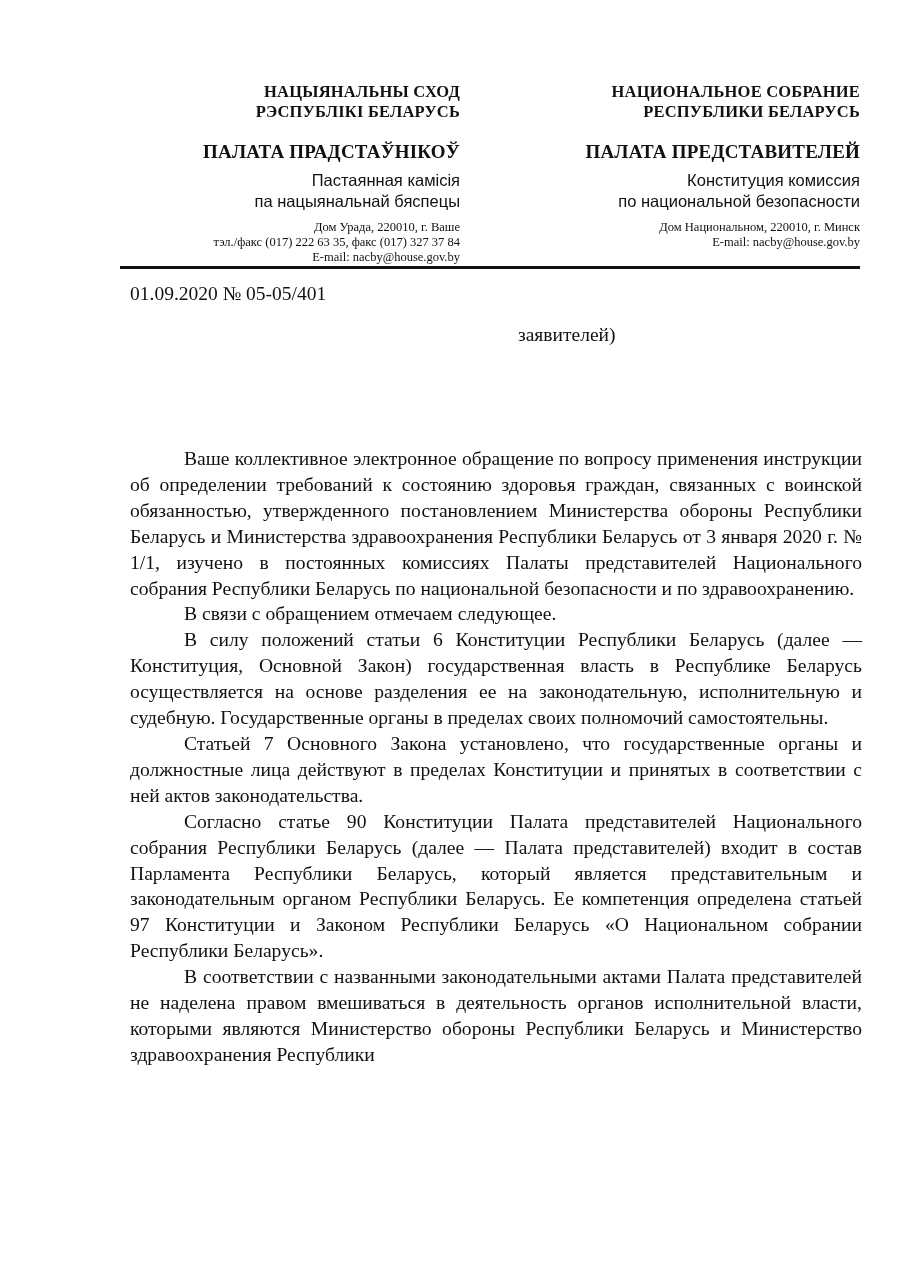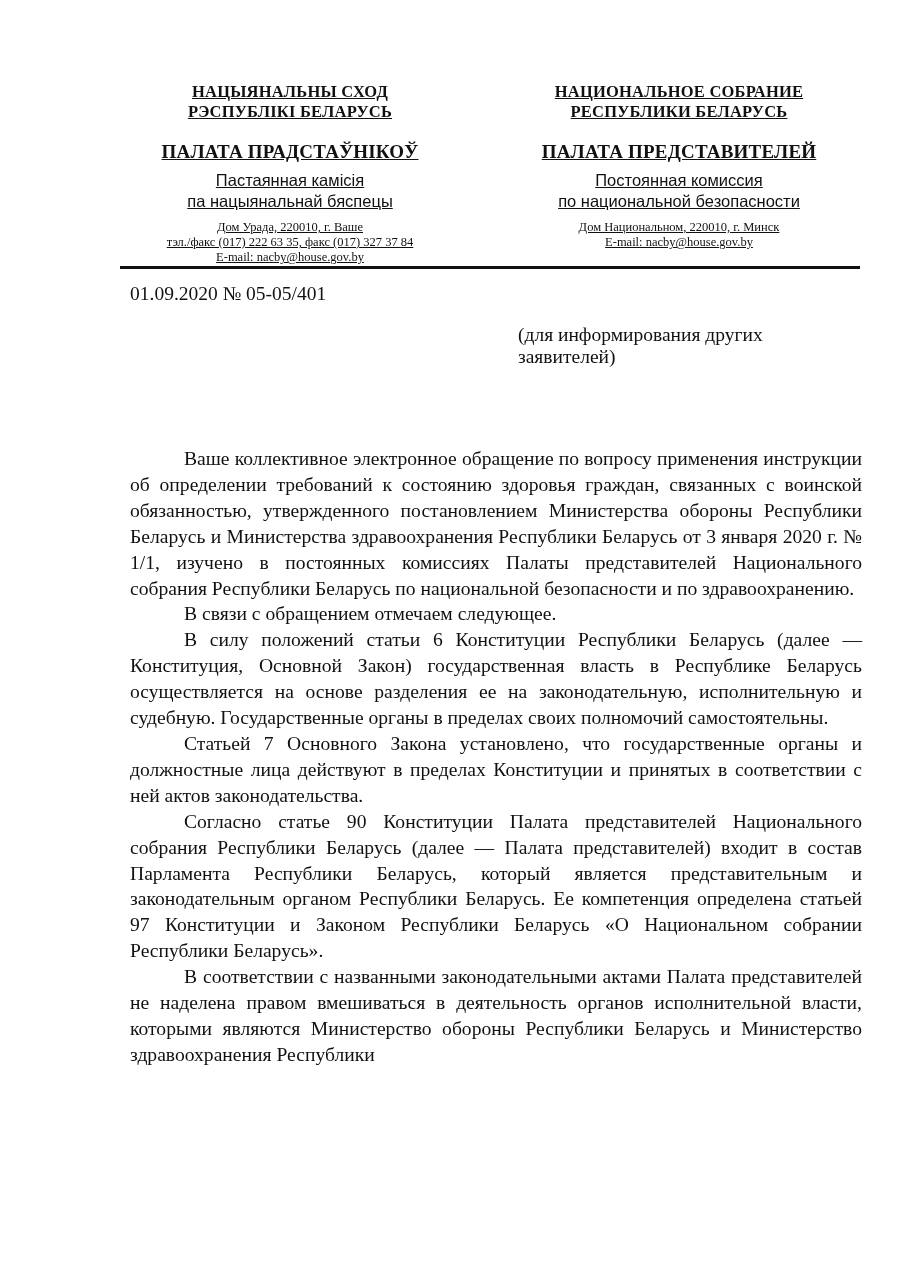--- a/index.html
+++ b/index.html
@@ -1,21 +1,21 @@
 <!DOCTYPE html>
 <html><head>
   <meta charset="utf-8">
   <style>
     html, body { margin: 0; padding: 0; background: #ffffff; }
     body { width: 905px; height: 1280px; position: relative; overflow: hidden; color: #111; }
     .serif { font-family: "Liberation Serif", "DejaVu Serif", serif; }
     .sans { font-family: "Liberation Sans", "DejaVu Sans", sans-serif; }
 
     .letterhead { position: absolute; left: 120px; top: 82px; width: 740px; height: 186px; }
-    .lh-col { position: absolute; top: 0; text-align: center; text-decoration: underline; }
+    .lh-col { position: absolute; top: 0; text-align: right; }
     .lh-left { left: 0; width: 340px; }
     .lh-right { left: 378px; width: 362px; }
     .org { font-weight: bold; font-size: 16.5px; line-height: 20px; letter-spacing: 0.2px; }
     .chamber { font-weight: bold; font-size: 19px; line-height: 20px; margin-top: 20px; letter-spacing: 0.2px; }
     .committee { font-size: 16.5px; line-height: 21px; margin-top: 8px; }
     .contacts { font-size: 12.5px; line-height: 15px; margin-top: 8px; }
     .rule { position: absolute; left: 120px; top: 266px; width: 740px; height: 3px; background: #111; }
 
     .ref { position: absolute; left: 130px; top: 283px; font-size: 19.5px; }
     .addressee { position: absolute; left: 518px; top: 324px; width: 320px; font-size: 19.5px; line-height: 22px; }
@@ -40,36 +40,35 @@
       <div>тэл./факс (017) 222 63 35, факс (017) 327 37 84</div>
       <div>E-mail: nacby@house.gov.by</div>
     </div>
   </div>
 
   <div class="lh-col lh-right">
     <div class="org serif">НАЦИОНАЛЬНОЕ СОБРАНИЕ</div>
     <div class="org serif">РЕСПУБЛИКИ БЕЛАРУСЬ</div>
     <div class="chamber serif">ПАЛАТА ПРЕДСТАВИТЕЛЕЙ</div>
     <div class="committee sans">
-      <div>Постоянная комиссия</div>
+      <div>Конституция комиссия</div>
       <div>по национальной безопасности</div>
     </div>
     <div class="contacts serif">
       <div>Дом Национальном, 220010, г. Минск</div>
       <div>E-mail: nacby@house.gov.by</div>
     </div>
   </div>
 </div>
 
 <div class="rule"></div>
 
 <div class="ref serif">01.09.2020 № 05-05/401</div>
 
 <div class="addressee serif">
-  <div>(для информирования других</div>
   <div>заявителей)</div>
 </div>
 
 <div class="body-text serif">
   <p>Ваше коллективное электронное обращение по вопросу применения инструкции об определении требований к состоянию здоровья граждан, связанных с воинской обязанностью, утвержденного постановлением Министерства обороны Республики Беларусь и Министерства здравоохранения Республики Беларусь от 3 января 2020 г. № 1/1, изучено в постоянных комиссиях Палаты представителей Национального собрания Республики Беларусь по национальной безопасности и по здравоохранению.</p>
   <p>В связи с обращением отмечаем следующее.</p>
   <p>В силу положений статьи 6 Конституции Республики Беларусь (далее — Конституция, Основной Закон) государственная власть в Республике Беларусь осуществляется на основе разделения ее на законодательную, исполнительную и судебную. Государственные органы в пределах своих полномочий самостоятельны.</p>
   <p>Статьей 7 Основного Закона установлено, что государственные органы и должностные лица действуют в пределах Конституции и принятых в соответствии с ней актов законодательства.</p>
   <p>Согласно статье 90 Конституции Палата представителей Национального собрания Республики Беларусь (далее — Палата представителей) входит в состав Парламента Республики Беларусь, который является представительным и законодательным органом Республики Беларусь. Ее компетенция определена статьей 97 Конституции и Законом Республики Беларусь «О Национальном собрании Республики Беларусь».</p>
   <p>В соответствии с названными законодательными актами Палата представителей не наделена правом вмешиваться в деятельность органов исполнительной власти, которыми являются Министерство обороны Республики Беларусь и Министерство здравоохранения Республики</p>

